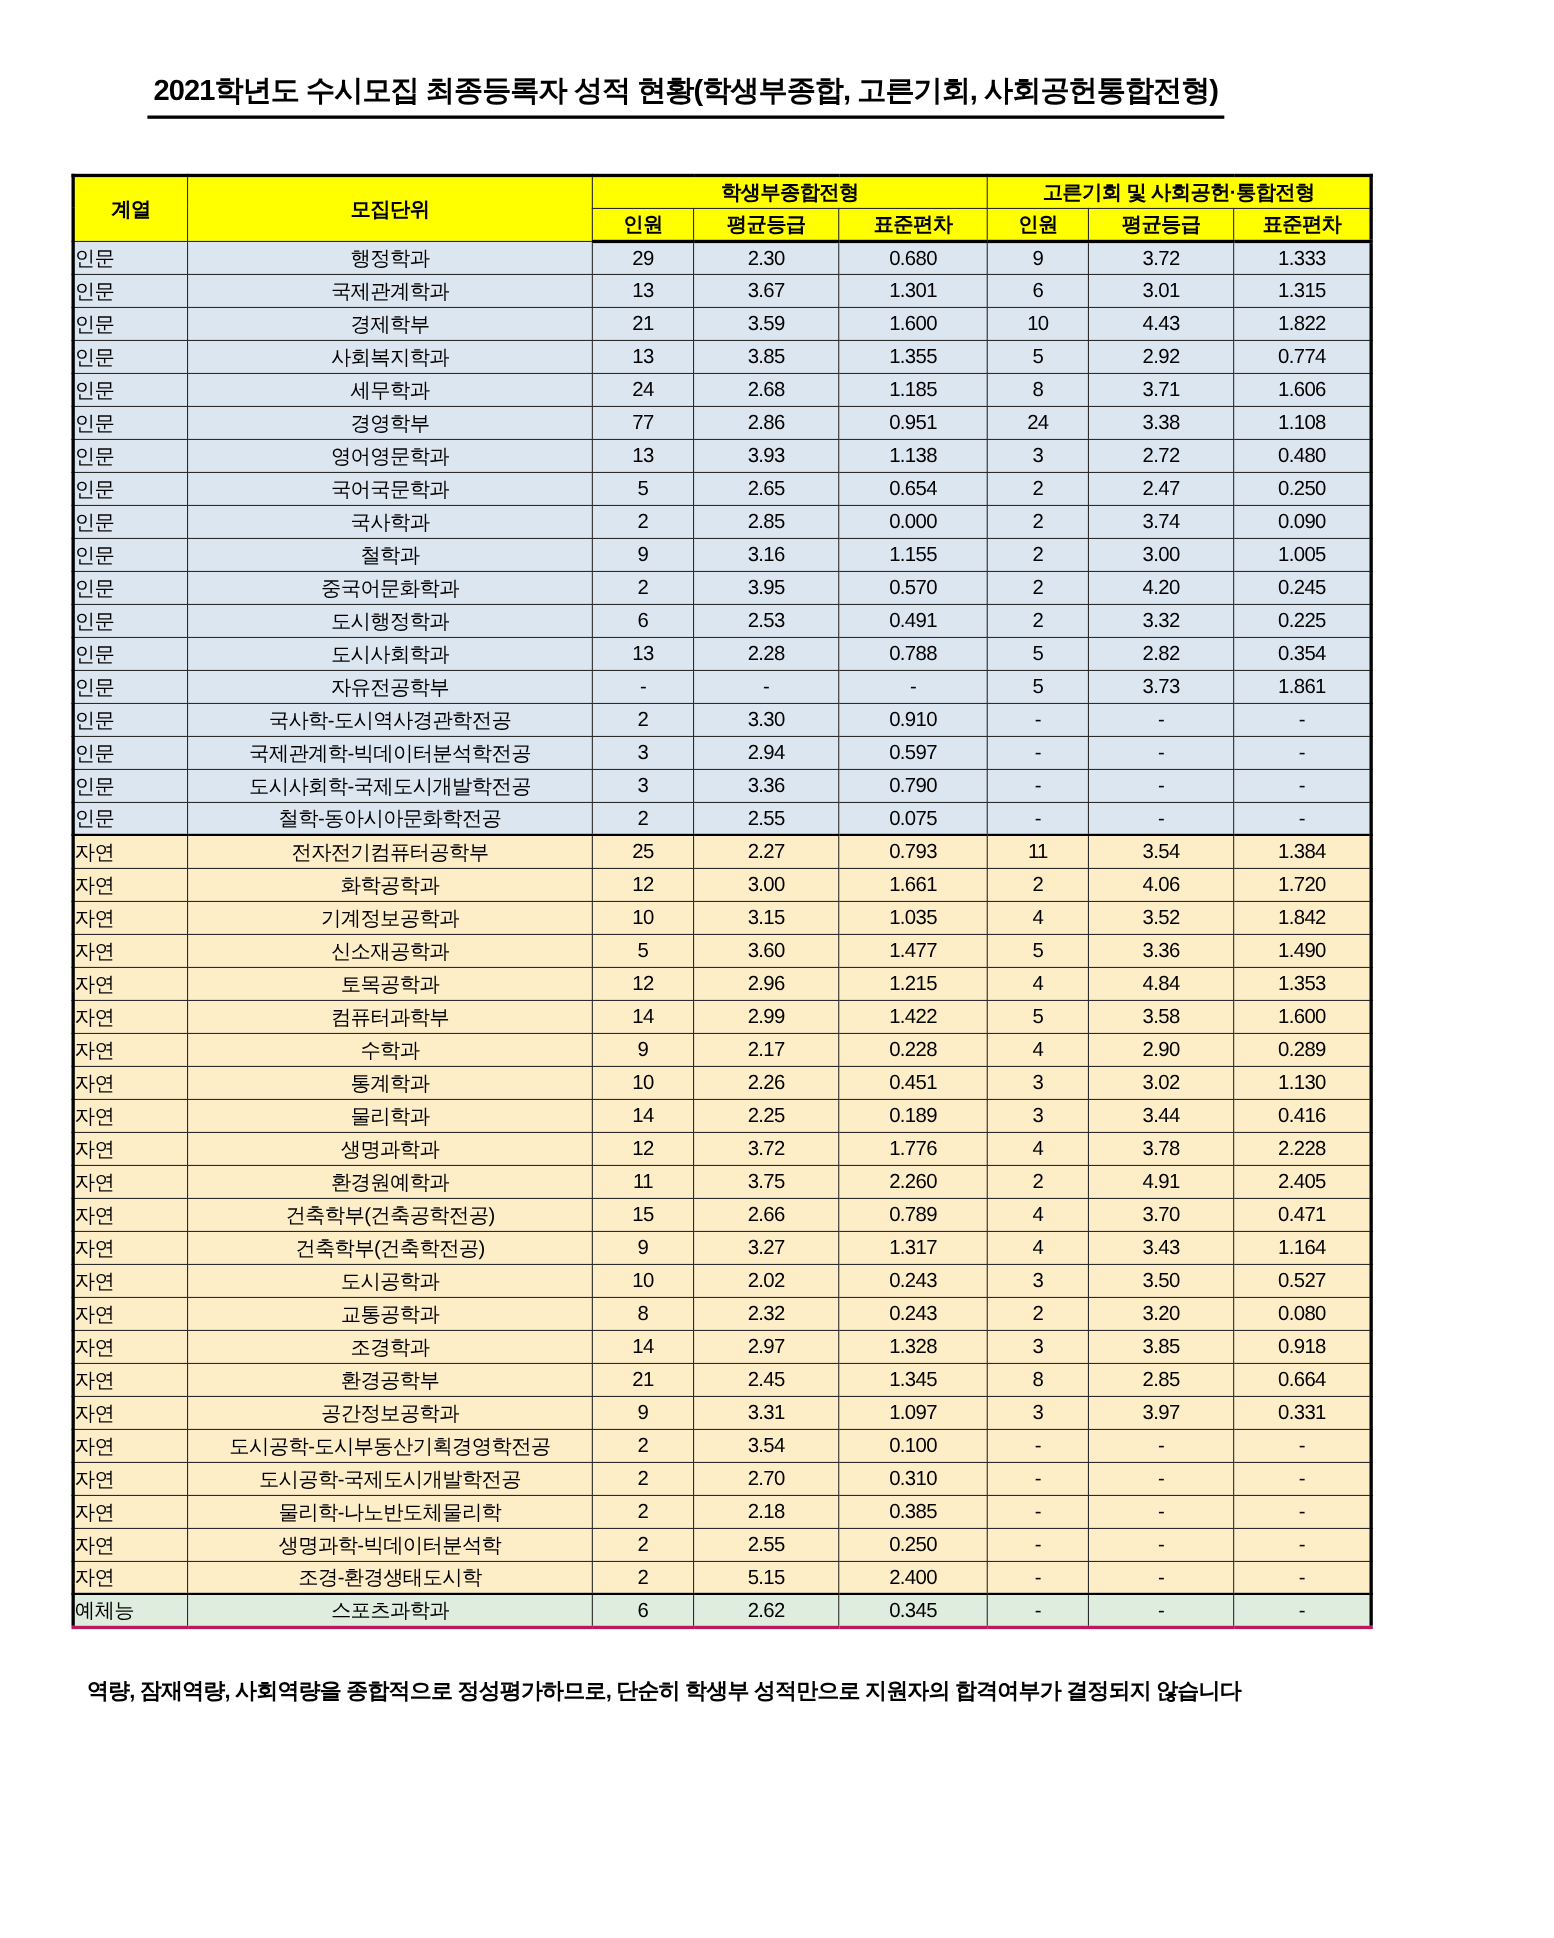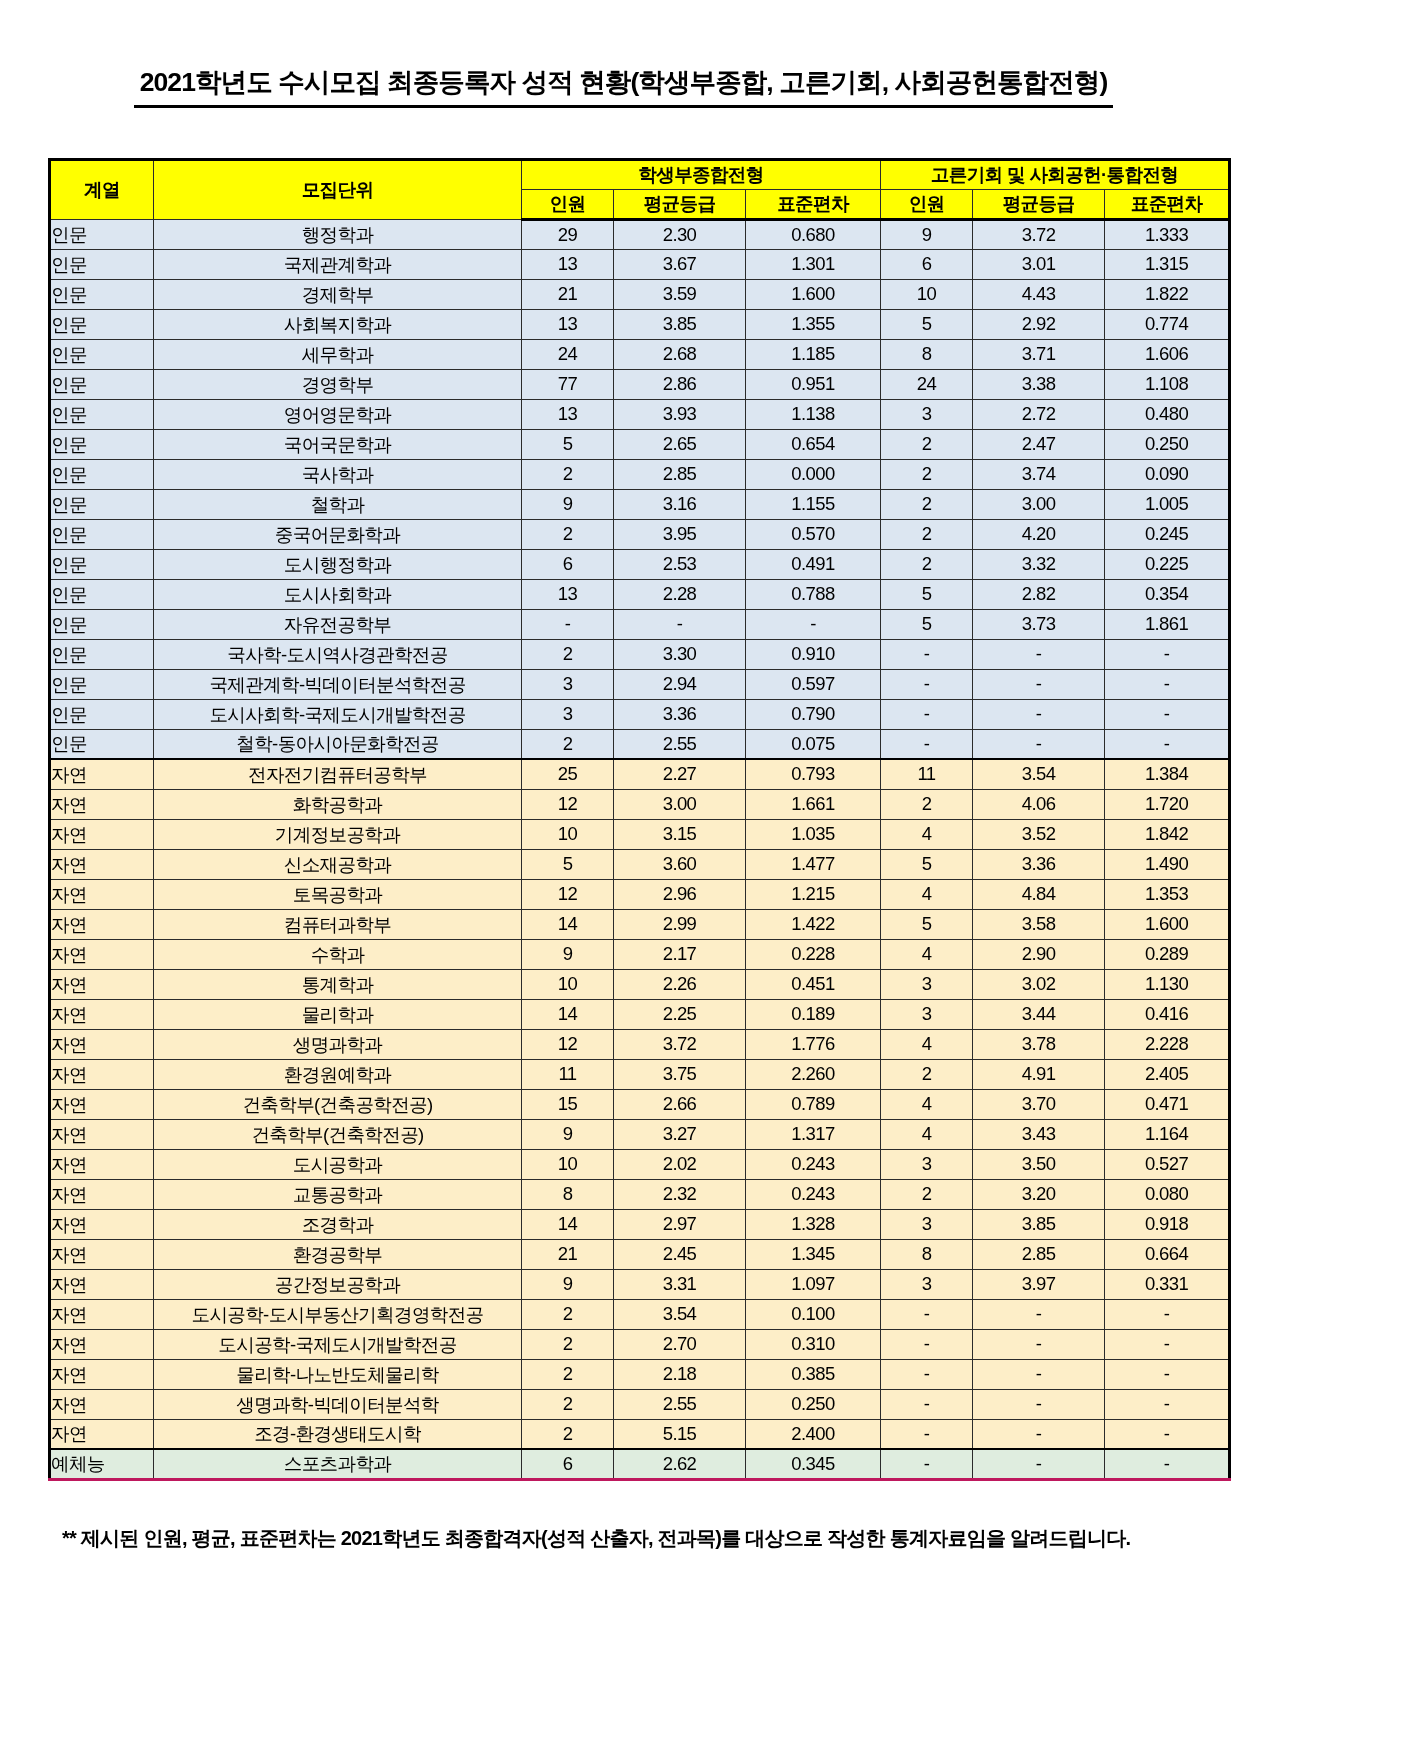--- a/index.html
+++ b/index.html
@@ -12,21 +12,21 @@
     height: 1762px;
     font-family: "Liberation Sans", "DejaVu Sans", sans-serif;
     color: #000;
     -webkit-font-smoothing: antialiased;
   }
   .page {
     position: relative;
     width: 1247px;
     height: 1762px;
     box-sizing: border-box;
-    padding: 0 48px;
+    padding: 0 65px;
   }
 
   
   .title-wrap {
     padding-top: 46px;
     text-align: center;
   }
   .doc-title {
     display: inline-block;
     font-size: 26.5px;
@@ -573,16 +573,16 @@
             <td class="num">0.345</td>
             <td class="num blk-start">-</td>
             <td class="num">-</td>
             <td class="num">-</td>
           </tr>
         </tbody>
     </table>
   </div>
 
   <div class="notes">
-    <p class="note-2">** 제시된 인원, 평균, 표준편차는 2021학년도 최종합격자(성적 산출자, 전과목)를 대상으로 작성한 통계자료임을 알려드립니다.</p>
+    <p class="note-1b">역량, 잠재역량, 사회역량을 종합적으로 정성평가하므로, 단순히 학생부 성적만으로 지원자의 합격여부가 결정되지 않습니다</p>
   </div>
 
 </div>
 
 </body></html>

